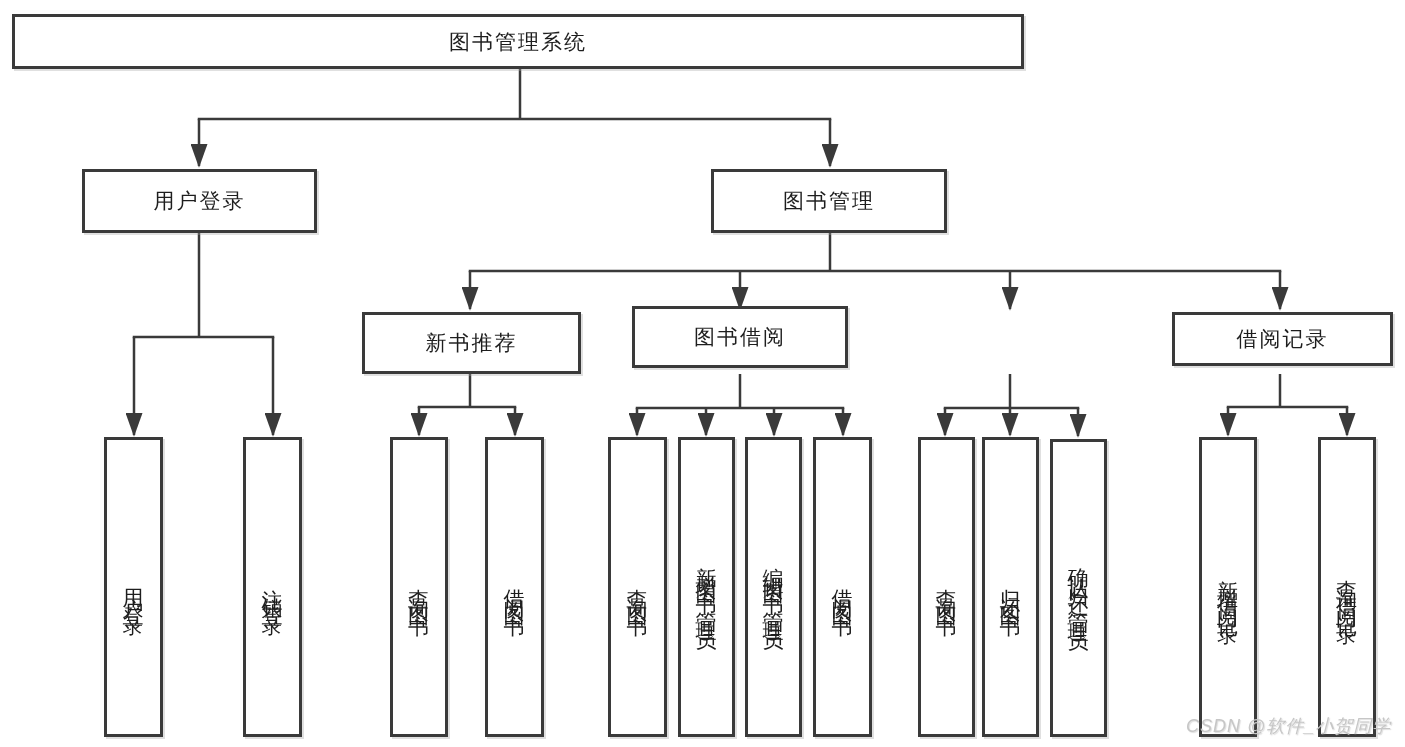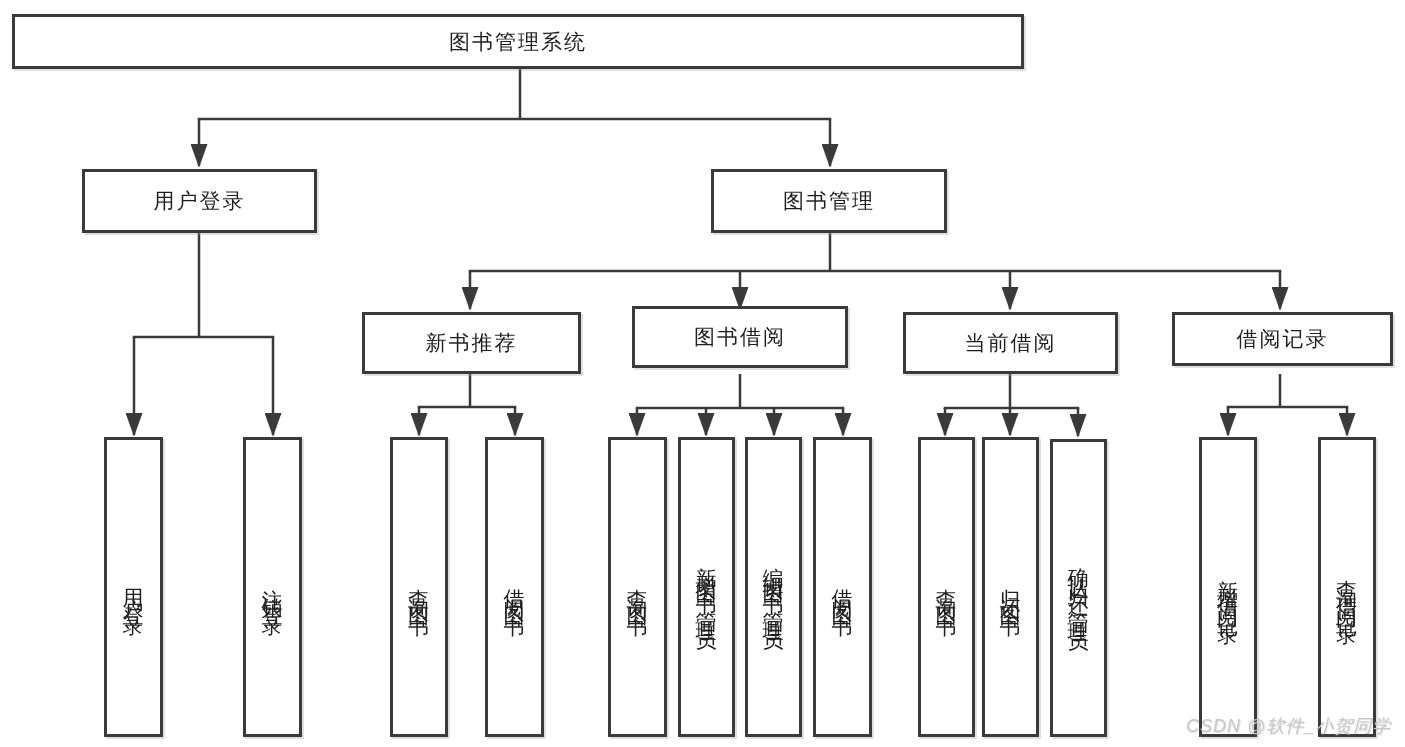--- a/index.html
+++ b/index.html
@@ -94,21 +94,20 @@
     </g>
   </svg>
 
   <div class="node root" style="left:12px;top:14px;width:1012px;height:55px;">图书管理系统</div>
 
   <div class="node" style="left:82px;top:169px;width:235px;height:64px;">用户登录</div>
   <div class="node" style="left:362px;top:312px;width:219px;height:62px;">新书推荐</div>
 
   <div class="node" style="left:711px;top:169px;width:236px;height:64px;">图书管理</div>
   <div class="node" style="left:632px;top:306px;width:216px;height:62px;">图书借阅</div>
-  <div class="node" style="left:903px;top:312px;width:215px;height:62px;">当前借阅</div>
   <div class="node" style="left:1172px;top:312px;width:221px;height:54px;">借阅记录</div>
 
   <div class="node leaf" style="left:104px;top:437px;width:59px;height:300px;">用户登录</div>
   <div class="node leaf" style="left:243px;top:437px;width:59px;height:300px;">注销登录</div>
 
   <div class="node leaf" style="left:390px;top:437px;width:58px;height:300px;">查询图书</div>
   <div class="node leaf" style="left:485px;top:437px;width:59px;height:300px;">借阅图书</div>
 
   <div class="node leaf" style="left:608px;top:437px;width:59px;height:300px;">查询图书</div>
   <div class="node leaf" style="left:678px;top:437px;width:57px;height:300px;">新增图书（管理员）</div>

